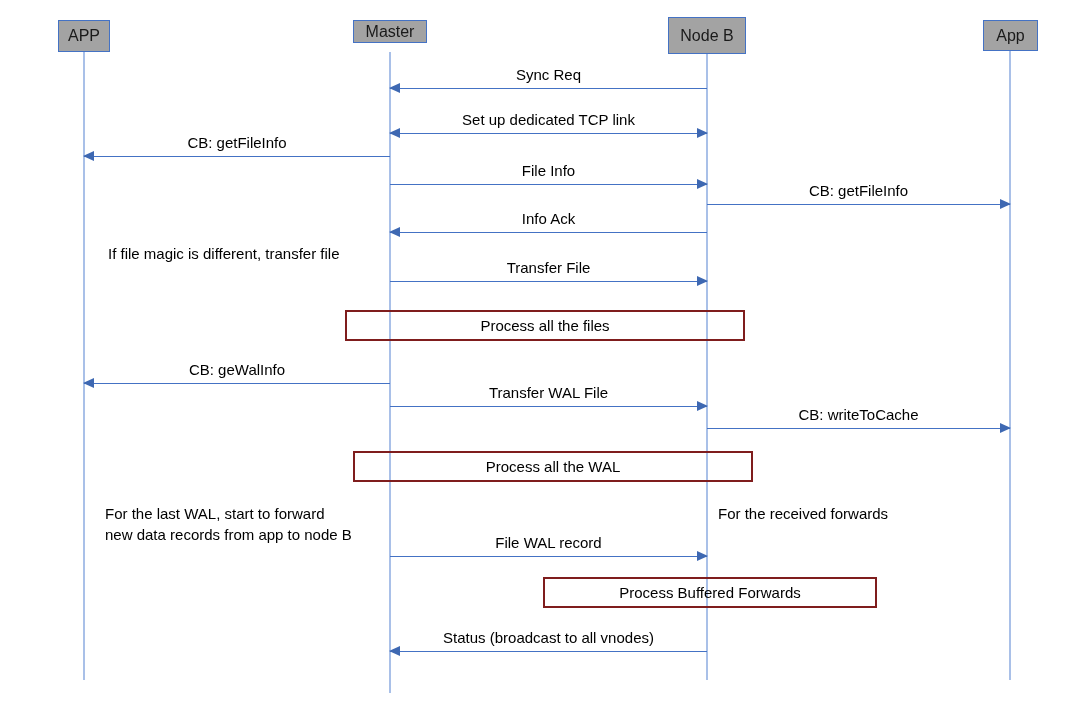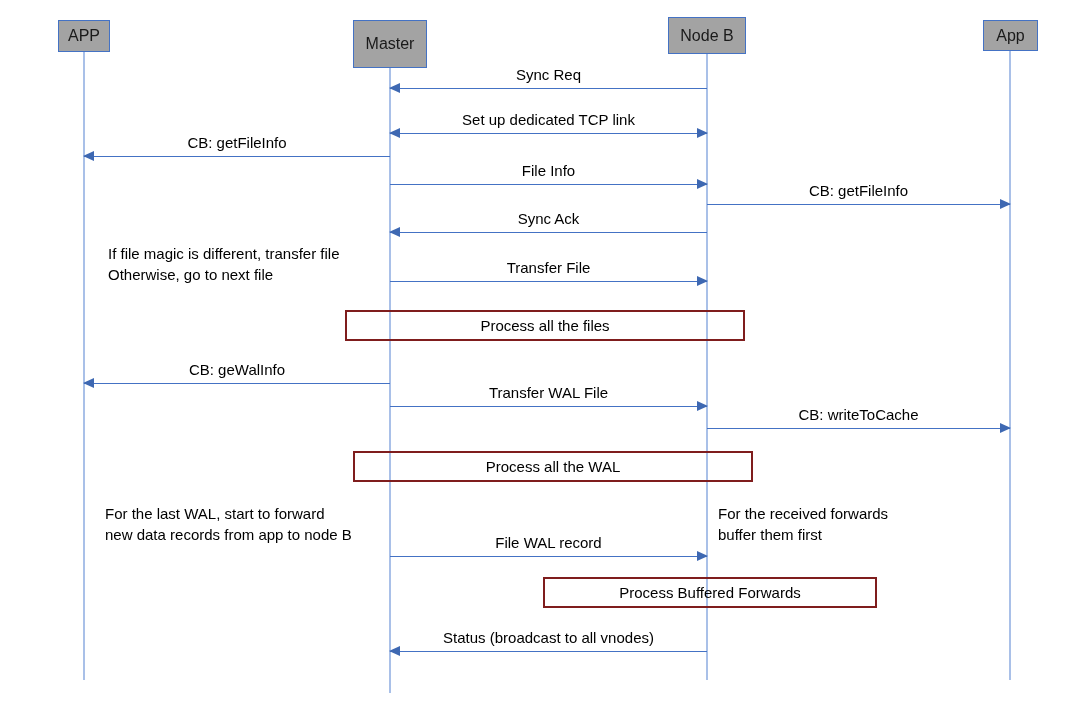--- a/index.html
+++ b/index.html
@@ -69,21 +69,21 @@
 </style>
 </head>
 <body>
 
 <div id="diagram">
     <div class="lifeline" style="left: 83px; top: 52px; height: 628px;"></div>
     <div class="lifeline" style="left: 389px; top: 52px; height: 641px;"></div>
     <div class="lifeline" style="left: 706px; top: 48px; height: 632px;"></div>
     <div class="lifeline" style="left: 1009px; top: 51px; height: 629px;"></div>
     <div class="participant-box" style="left: 58px; top: 20px; width: 52px; height: 32px;">APP</div>
-    <div class="participant-box" style="left: 353px; top: 20px; width: 74px; height: 48px; text-align: right;">Master</div>
+    <div class="participant-box" style="left: 353px; top: 20px; width: 74px; height: 23px; text-align: right;">Master</div>
     <div class="participant-box" style="left: 668px; top: 17px; width: 78px; height: 37px;">Node B</div>
     <div class="participant-box" style="left: 983px; top: 20px; width: 55px; height: 31px;">App</div>
     <div class="msg-line" style="left: 390px; top: 88px; width: 317px;">
       <div class="arrowhead left"></div>
     </div>
     <div class="msg-label" style="left: 548.5px; top: 66px;">Sync Req</div>
     <div class="msg-line" style="left: 390px; top: 133px; width: 317px;">
       <div class="arrowhead left"></div>
       <div class="arrowhead right"></div>
     </div>
@@ -96,21 +96,21 @@
       <div class="arrowhead right"></div>
     </div>
     <div class="msg-label" style="left: 548.5px; top: 162px;">File Info</div>
     <div class="msg-line" style="left: 707px; top: 204px; width: 303px;">
       <div class="arrowhead right"></div>
     </div>
     <div class="msg-label" style="left: 858.5px; top: 182px;">CB: getFileInfo</div>
     <div class="msg-line" style="left: 390px; top: 232px; width: 317px;">
       <div class="arrowhead left"></div>
     </div>
-    <div class="msg-label" style="left: 548.5px; top: 210px;">Sync Ack</div>
+    <div class="msg-label" style="left: 548.5px; top: 210px;">Info Ack</div>
     <div class="msg-line" style="left: 390px; top: 281px; width: 317px;">
       <div class="arrowhead right"></div>
     </div>
     <div class="msg-label" style="left: 548.5px; top: 259px;">Transfer File</div>
     <div class="msg-line" style="left: 84px; top: 383px; width: 306px;">
       <div class="arrowhead left"></div>
     </div>
     <div class="msg-label" style="left: 237px; top: 361px;">CB: geWalInfo</div>
     <div class="msg-line" style="left: 390px; top: 406px; width: 317px;">
       <div class="arrowhead right"></div>
@@ -126,23 +126,21 @@
     <div class="msg-label" style="left: 548.5px; top: 534px;">File WAL record</div>
     <div class="msg-line" style="left: 390px; top: 651px; width: 317px;">
       <div class="arrowhead left"></div>
     </div>
     <div class="msg-label" style="left: 548.5px; top: 629px;">Status (broadcast to all vnodes)</div>
     <div class="process-box" style="left: 345px; top: 310px; width: 400px; height: 31px;">Process all the files</div>
     <div class="process-box" style="left: 353px; top: 451px; width: 400px; height: 31px;">Process all the WAL</div>
     <div class="process-box" style="left: 543px; top: 577px; width: 334px; height: 31px;">Process Buffered Forwards</div>
     <div class="note" style="left: 108px; top: 243px;">
       <div>If file magic is different, transfer file</div>
-      <div>Otherwise, go to next file</div>
     </div>
     <div class="note" style="left: 105px; top: 503px;">
       <div>For the last WAL, start to forward</div>
       <div>new data records from app to node B</div>
     </div>
     <div class="note" style="left: 718px; top: 503px;">
       <div>For the received forwards</div>
-      <div>buffer them first</div>
     </div>
   </div>
 
 </body></html>

